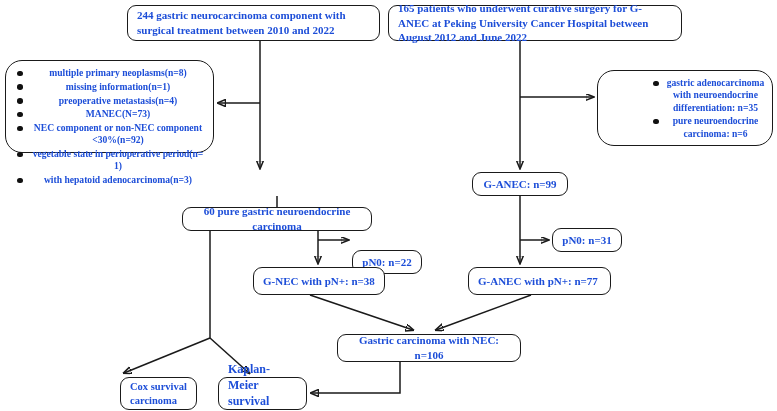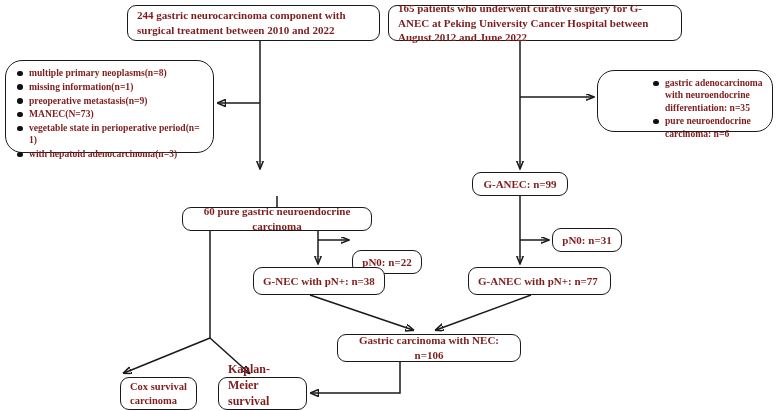--- a/index.html
+++ b/index.html
@@ -1,46 +1,46 @@
 <!DOCTYPE html>
 <html><head>
 <meta charset="utf-8">
 <style>
   html,body{margin:0;padding:0;background:#ffffff;}
   .figure{
     position:relative;width:777px;height:411px;background:#ffffff;
-    font-family:"Liberation Serif", serif;font-weight:bold;color:#7f1d1d;
+    font-family:"Liberation Serif", serif;font-weight:bold;color:#1d4ed8;
     overflow:hidden;
   }
   .box{
     position:absolute;box-sizing:border-box;background:#ffffff;
     border:1.6px solid #1a1a1a;border-radius:9px;
     font-size:11px;line-height:1.32;
     display:flex;align-items:center;
   }
   .box .txt{width:100%;}
   .pad{padding:3px 9px;}
   .center{text-align:center;justify-content:center;}
   .round-lg{border-radius:17px;}
   .excl{font-size:9.6px;line-height:1.28;align-items:flex-start;}
   .excl ul{list-style:none;margin:0;padding:6px 6px 5px 10px;}
-  .excl li{position:relative;padding-left:13px;margin:0 0 1.5px 0;}
+  .excl li{position:relative;padding-left:13px;margin:0 0 1.5px 0;text-align:center;}
   .excl li::before{
     content:"";position:absolute;left:1px;top:3.5px;width:5.5px;height:5.5px;
     background:#111;border-radius:50%;
   }
   svg.connectors{position:absolute;left:0;top:0;pointer-events:none;}
   svg.connectors path, svg.connectors line, svg.connectors polyline{
     stroke:#1a1a1a;stroke-width:1.5;fill:none;
   }
   
   #b-cohort-gnec   {left:127px;top:5px;  width:253px;height:36px;}
   #b-cohort-ganec  {left:388px;top:5px;  width:294px;height:36px;}
   #b-excl-left     {left:5px;  top:60px; width:209px;height:93px;}
-  #b-excl-right    {left:597px;top:70px; width:176px;height:62px;padding-left:44px;}
+  #b-excl-right    {left:597px;top:70px; width:176px;height:76px;padding-left:44px;}
   #b-pure-gnec     {left:182px;top:172px;width:190px;height:24px;margin-top:35px;}
   #b-ganec-99      {left:472px;top:172px;width:96px; height:24px;}
   #b-pn0-22        {left:352px;top:228px;width:70px; height:24px;margin-top:22px;}
   #b-pn0-31        {left:552px;top:228px;width:70px; height:24px;}
   #b-gnec-pn       {left:253px;top:267px;width:132px;height:28px;}
   #b-ganec-pn      {left:468px;top:267px;width:143px;height:28px;}
   #b-combined      {left:337px;top:334px;width:184px;height:28px;}
   #b-cox           {left:120px;top:377px;width:77px; height:33px;font-size:10.5px;}
   #b-km            {left:218px;top:377px;width:89px; height:33px;font-size:12px;}
 </style>
@@ -89,22 +89,23 @@
   </div>
 
   <div class="box pad" id="b-cohort-ganec">
     <div class="txt">165 patients who underwent curative surgery for G-ANEC at Peking University Cancer Hospital between August 2012 and June 2022</div>
   </div>
 
   <div class="box round-lg excl" id="b-excl-left">
     <ul>
       <li><span>multiple primary neoplasms(n=8)</span></li>
       <li><span>missing information(n=1)</span></li>
-      <li><span>preoperative metastasis(n=9)</span></li>
+      <li><span>preoperative metastasis(n=4)</span></li>
       <li><span>MANEC(N=73)</span></li>
+      <li><span>NEC component or non-NEC component &lt;30%(n=92)</span></li>
       <li><span>vegetable state in perioperative period(n= 1)</span></li>
       <li><span>with hepatoid adenocarcinoma(n=3)</span></li>
     </ul>
   </div>
 
   <div class="box round-lg excl" id="b-excl-right">
     <ul>
       <li><span>gastric adenocarcinoma with neuroendocrine differentiation: n=35</span></li>
       <li><span>pure neuroendocrine carcinoma: n=6</span></li>
     </ul>

